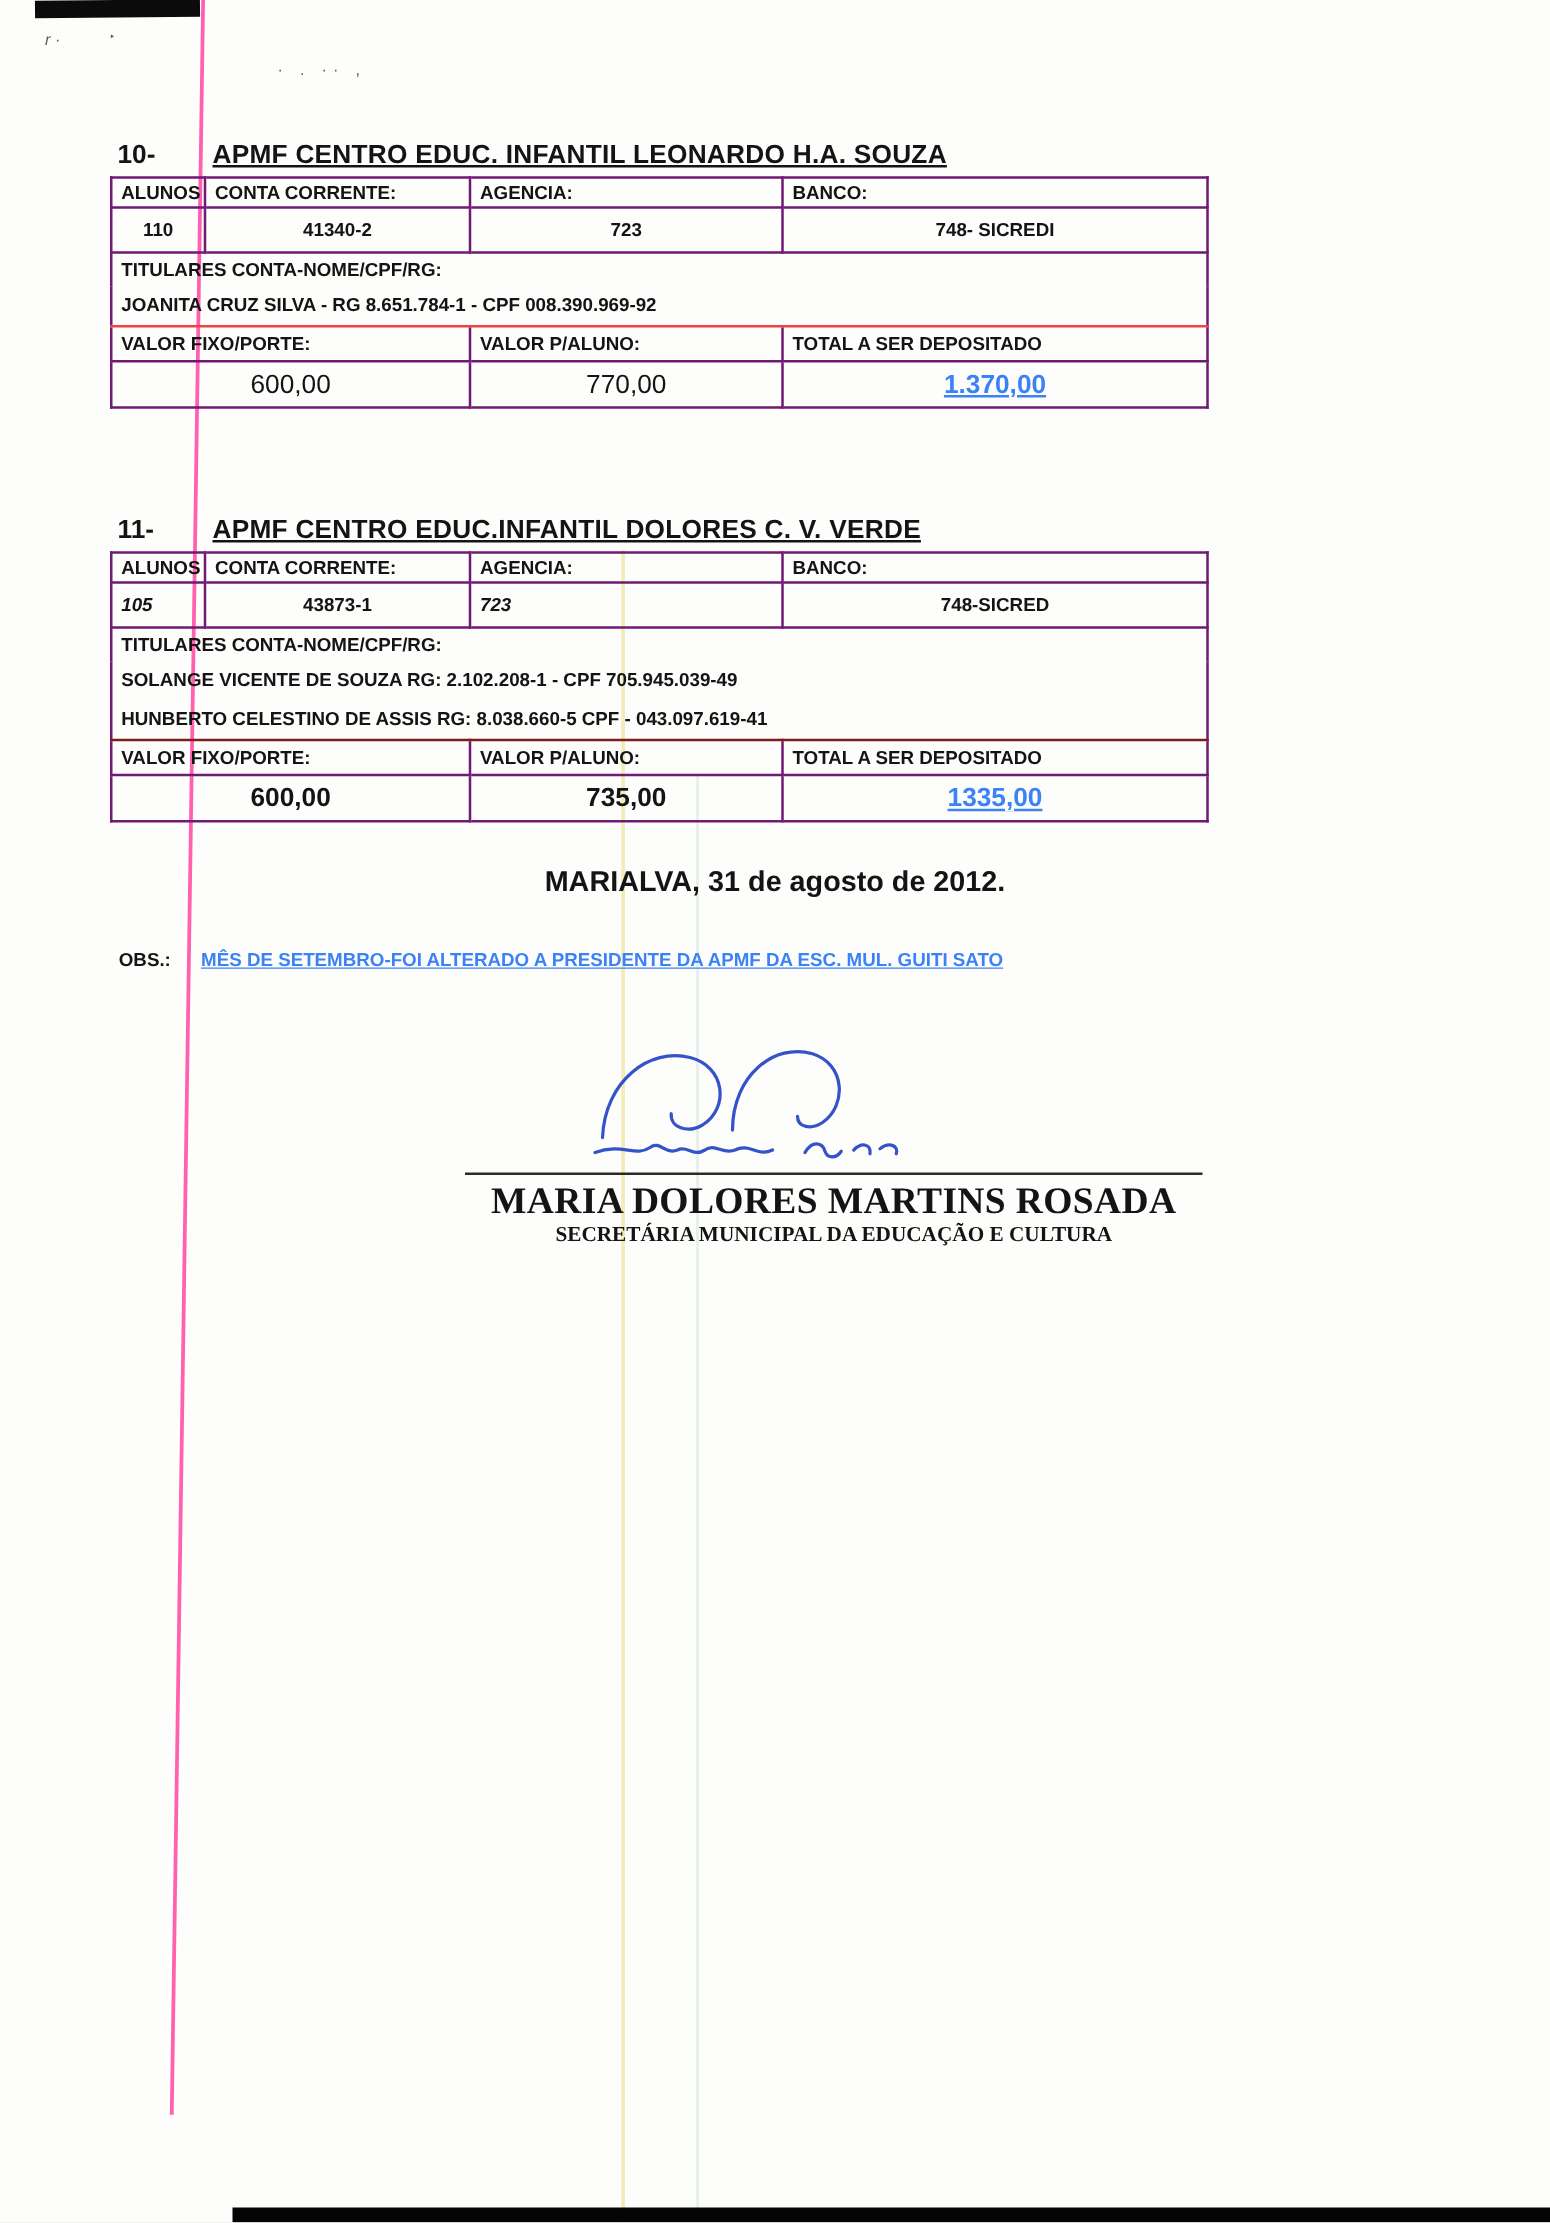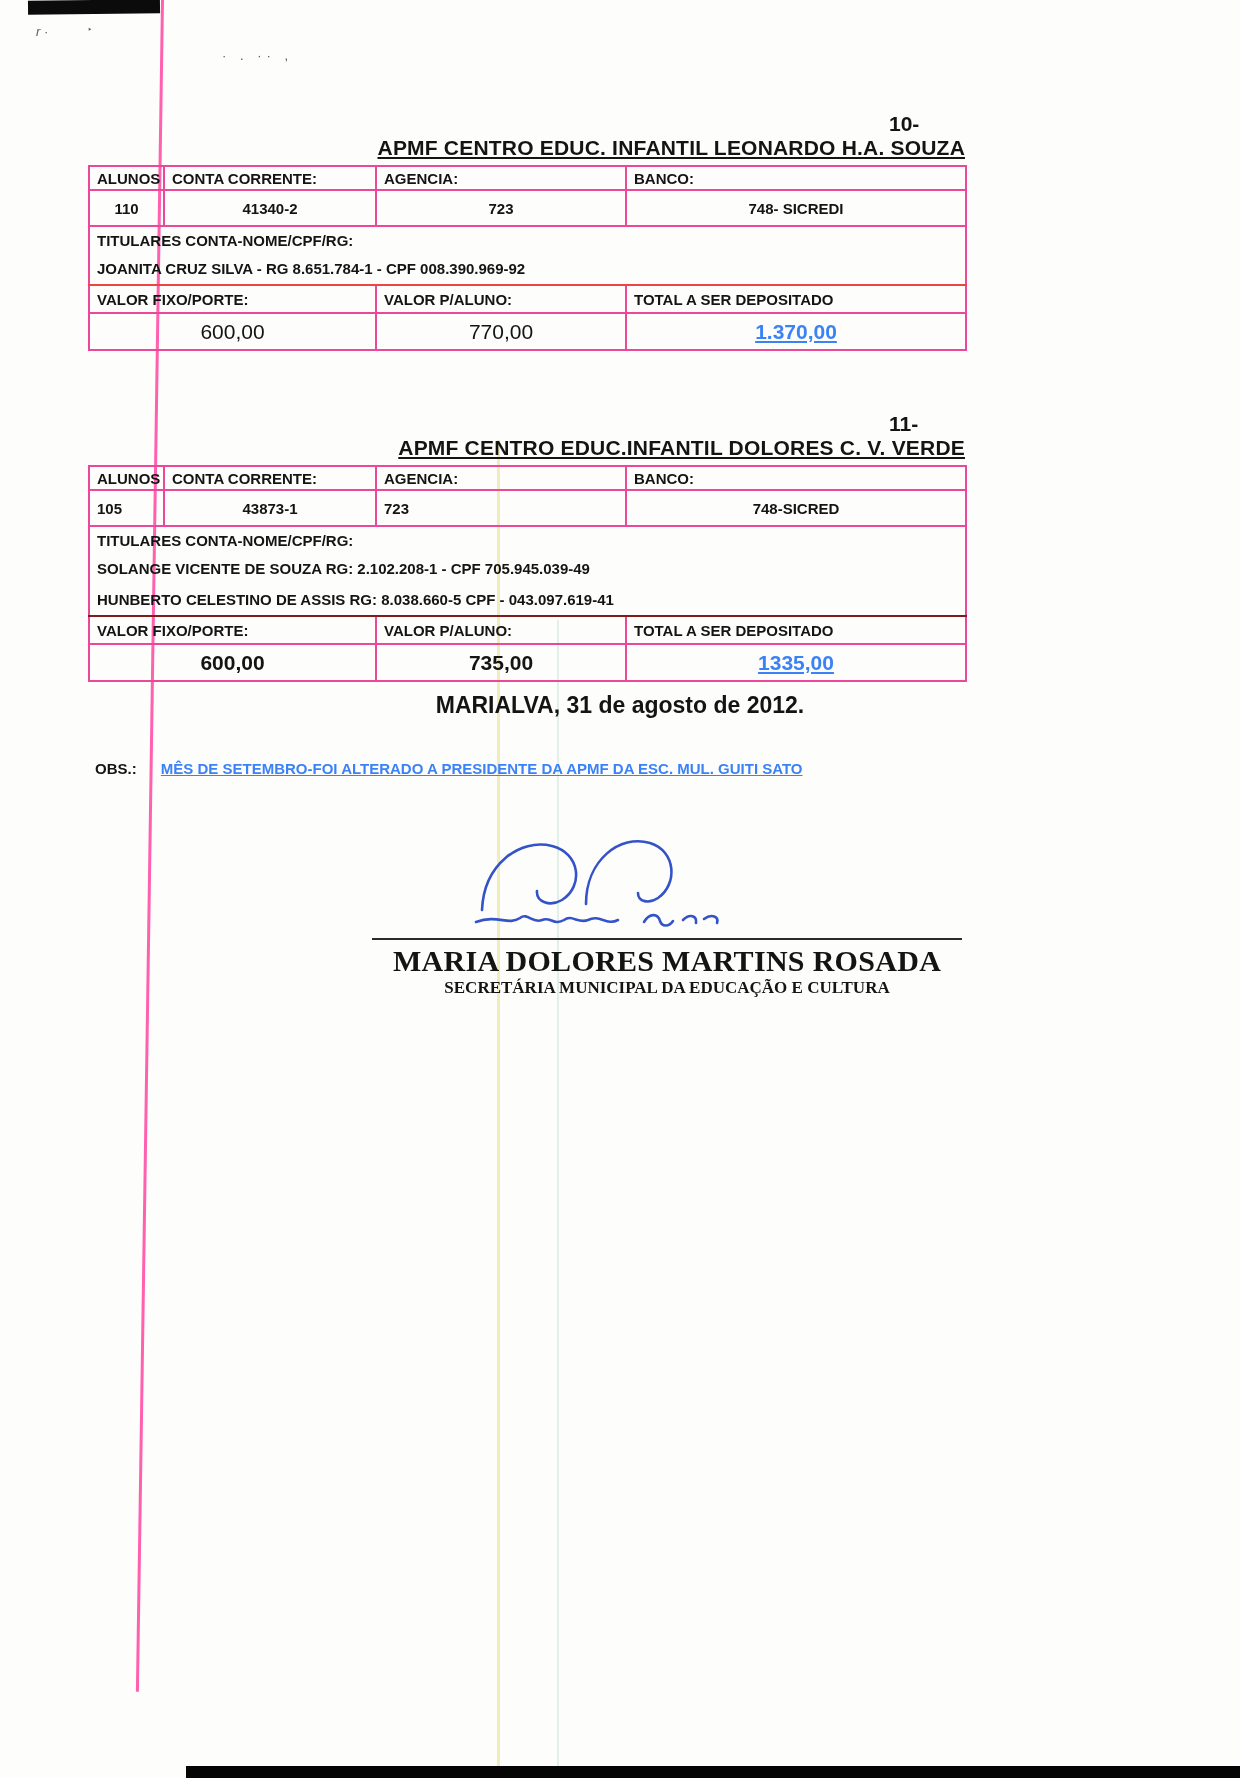--- a/index.html
+++ b/index.html
@@ -14,28 +14,28 @@
   }
   
   .art-topbar{position:absolute;left:28px;top:0;width:132px;height:14px;background:#0b0b0b;transform:rotate(-0.6deg);}
   .art-pink{position:absolute;left:161px;top:0;width:3px;height:1692px;background:#ff4fa6;transform:rotate(0.85deg);transform-origin:top left;opacity:.9;}
   .art-yellow{position:absolute;left:497px;top:440px;width:3px;height:1338px;background:#efe9ae;opacity:.85;}
   .art-cyan{position:absolute;left:557px;top:620px;width:2px;height:1158px;background:#d9ece4;opacity:.8;}
   .art-bottombar{position:absolute;left:186px;top:1766px;width:1054px;height:12px;background:#050505;}
   .pencil{position:absolute;color:#5b5b5b;font-size:13px;}
   
   .section{position:absolute;left:88px;width:877px;}
-  .sec-head{display:flex;align-items:flex-end;margin:0 0 5px 0;font-weight:bold;font-size:21px;flex-direction:column;}
+  .sec-head{display:flex;align-items:flex-end;margin:0 0 5px 0;font-weight:bold;font-size:21px;}
   .sec-num{width:82px;padding-left:6px;box-sizing:border-box;}
   .sec-title{text-decoration:underline;letter-spacing:.2px;}
   table.doc{border-collapse:collapse;width:877px;table-layout:fixed;}
-  table.doc td{border:2px solid #ec4899;padding:1px 7px;vertical-align:middle;font-size:15px;font-weight:bold;overflow:hidden;white-space:nowrap;}
+  table.doc td{border:2px solid #701a75;padding:1px 7px;vertical-align:middle;font-size:15px;font-weight:bold;overflow:hidden;white-space:nowrap;}
   tr.hdr td{height:20px;}
   tr.vals td{height:32px;text-align:center;}
-  tr.vals td.al-left{text-align:left;}
+  tr.vals td.al-left{text-align:left;font-style:italic;}
   tr.tit td{height:24px;}
   tr.nm td{height:29px;border-top:none;border-bottom:none;}
   tr.nm1 td{border-bottom:none;}
   tr.vh td{height:24px;}
   td.total-h{font-size:19px;}
   tr.vv td{height:33px;text-align:center;font-size:21px;}
   tr.vv td.plain{font-weight:400;}
   td.red, .red{color:#3b82f6;text-decoration:underline;}
   
   .dateline{position:absolute;left:0;top:692px;width:1240px;text-align:center;font-weight:bold;font-size:23px;}

